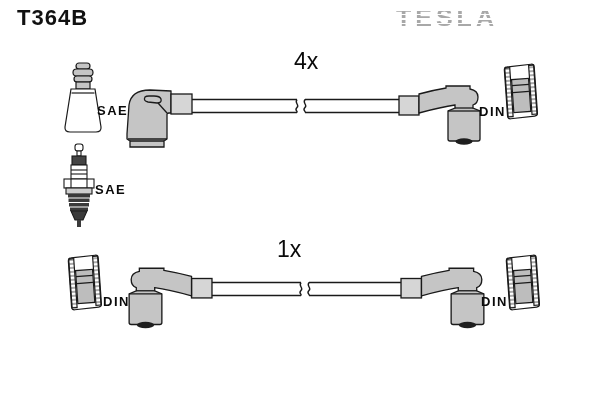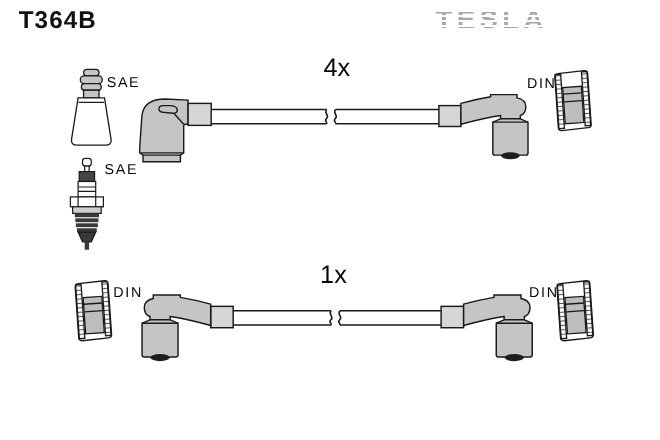--- a/index.html
+++ b/index.html
@@ -14,21 +14,21 @@
   .logo-wrap{left:396px;top:6px;width:120px;height:28px;}
   .logo-text{
     position:absolute;left:0;top:0;font-size:25px;font-weight:bold;letter-spacing:4px;
     color:#a8a8a8;line-height:26px;transform:scaleY(0.92);transform-origin:top left;
   }
   .logo-stripes{
     position:absolute;left:-2px;top:0;width:124px;height:28px;
     background:repeating-linear-gradient(to bottom, transparent 0px, transparent 3.2px, #ffffff 3.2px, #ffffff 4.6px);
   }
   
-  .conn-label{font-size:13px;font-weight:normal;letter-spacing:1.5px;color:#0a0a0a;}
+  .conn-label{font-size:13px;font-weight:bold;letter-spacing:1.5px;color:#0a0a0a;margin-top:36px;}
   .qty-label{font-size:23px;font-weight:400;color:#0a0a0a;}
   svg{display:block;}
 </style>
 </head>
 <body>
 
 <div id="stage">
 
   <div class="abs part-number">T364B</div>
   <div class="abs logo-wrap">
@@ -151,21 +151,21 @@
     <svg class="abs" style="left:123px;top:266px;transform:scaleX(-1);" width="90" height="70" viewBox="0 0 88 68">
       <g stroke="#1a1a1a" stroke-width="1.3" fill="none">
         <rect x="1" y="12" width="20" height="19" fill="#d6d6d6"></rect>
         <path d="M21,10 C32,7 42,5 48,4 L48,2 L72,2 L72,5 C77,6 80,9 80,13 C80,17 78,20 75,21 L75,24 L82,27 L82,55 Q82,57 80,57 L52,57 Q50,57 50,55 L50,27 L57,24 L57,21 C46,22.5 32,26 21,29 Z" fill="#c5c5c5"></path>
         <line x1="50" y1="27" x2="82" y2="27"></line>
         <line x1="57" y1="24" x2="75" y2="24"></line>
         <ellipse cx="66" cy="57.5" rx="8.5" ry="3.2" fill="#1e1e1e" stroke="none"></ellipse>
       </g>
     </svg>
 
-    <div class="abs qty-label" style="left:291px;top:236px;">1x</div>
+    <div class="abs qty-label" style="left:277px;top:236px;">1x</div>
 
     <svg class="abs" style="left:400px;top:266px;" width="90" height="70" viewBox="0 0 88 68">
       <g stroke="#1a1a1a" stroke-width="1.3" fill="none">
         <rect x="1" y="12" width="20" height="19" fill="#d6d6d6"></rect>
         <path d="M21,10 C32,7 42,5 48,4 L48,2 L72,2 L72,5 C77,6 80,9 80,13 C80,17 78,20 75,21 L75,24 L82,27 L82,55 Q82,57 80,57 L52,57 Q50,57 50,55 L50,27 L57,24 L57,21 C46,22.5 32,26 21,29 Z" fill="#c5c5c5"></path>
         <line x1="50" y1="27" x2="82" y2="27"></line>
         <line x1="57" y1="24" x2="75" y2="24"></line>
         <ellipse cx="66" cy="57.5" rx="8.5" ry="3.2" fill="#1e1e1e" stroke="none"></ellipse>
       </g>
     </svg>

